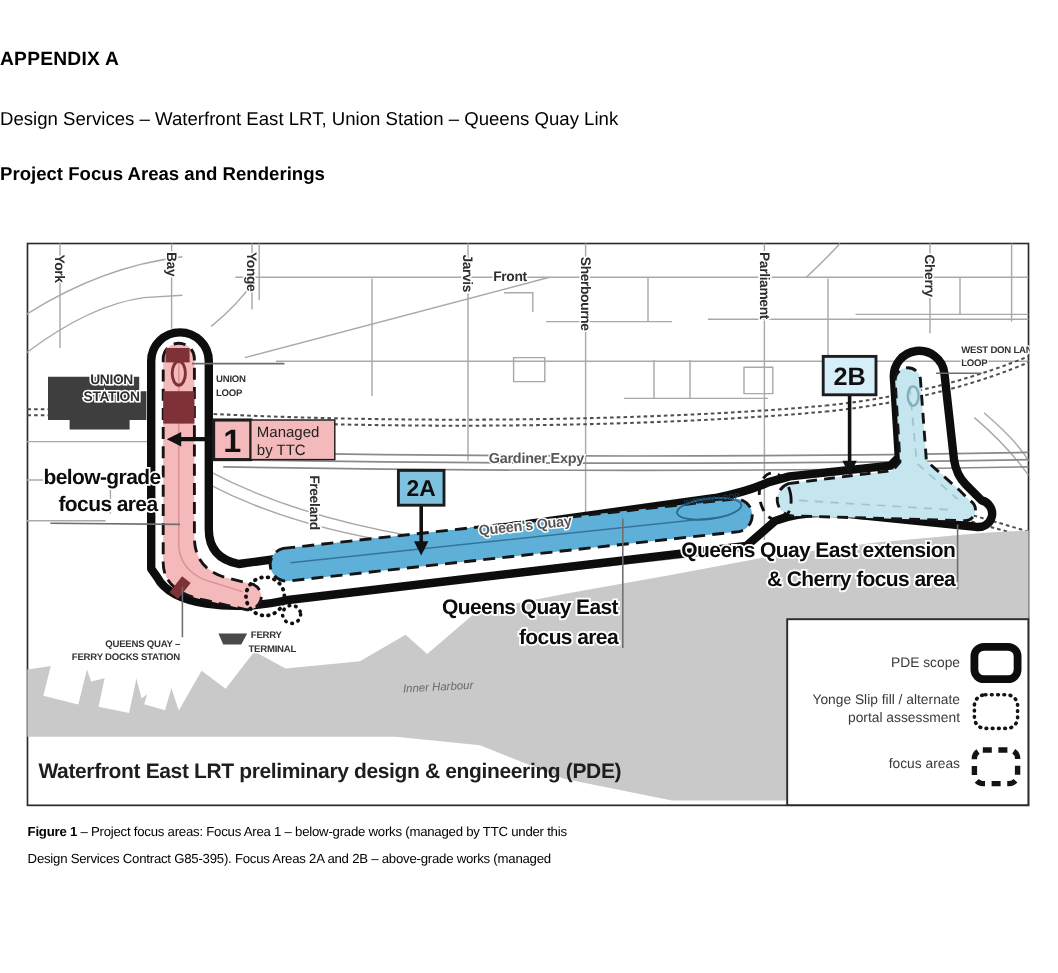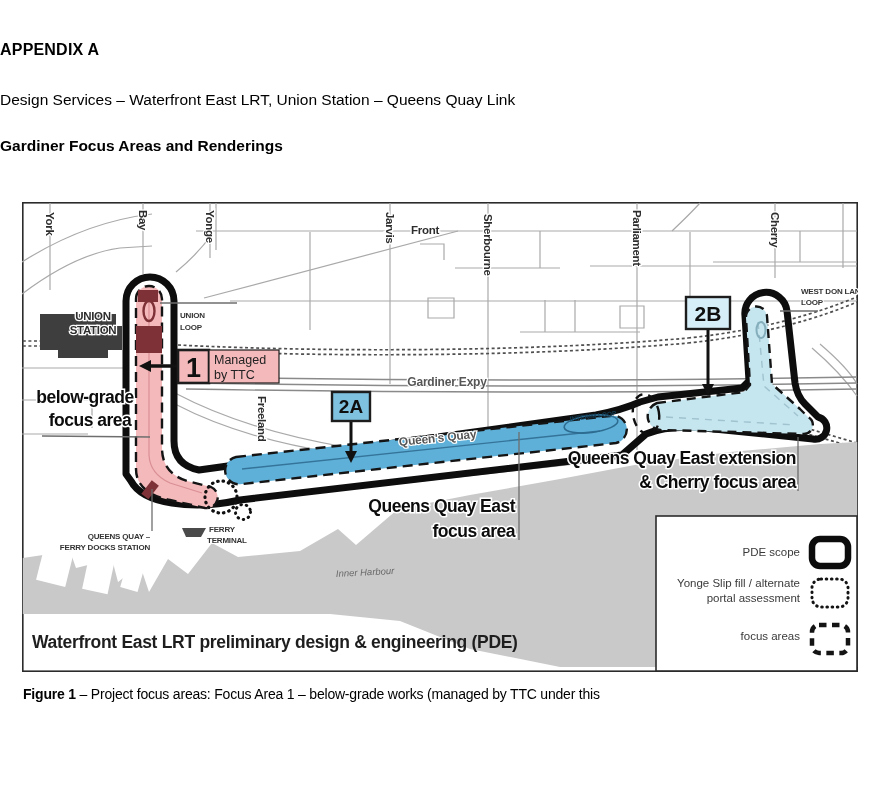--- a/index.html
+++ b/index.html
@@ -4,21 +4,21 @@
 <style>
   html,body{margin:0;padding:0;background:#fff;}
   body{width:882px;height:811px;position:relative;overflow:hidden;
        font-family:"Liberation Sans",sans-serif;color:#000;}
   .hdr{position:absolute;left:0;right:74px;text-align:left;}
   .hdr-title{top:41px;font-size:16px;font-weight:bold;letter-spacing:.2px;}
   .hdr-sub{top:91px;font-size:15.5px;}
   .hdr-sec{top:137px;font-size:15.5px;font-weight:bold;}
   #map-wrap{position:absolute;left:22px;top:202px;width:836px;height:470px;}
   .caption{position:absolute;left:23px;top:683px;width:838px;
-           font-size:14px;line-height:22px;letter-spacing:-0.2px;}
+           font-size:11px;line-height:22px;letter-spacing:-0.2px;}
   .caption b{font-weight:bold;}
   
   text{font-family:"Liberation Sans",sans-serif;}
   .stv{font-size:11.5px;font-weight:bold;fill:#2e2e2e;stroke:#fff;stroke-width:2.6px;
        paint-order:stroke;letter-spacing:-0.3px;}
   .lblbig{font-size:17.5px;font-weight:bold;fill:#0c0c0c;stroke:#fff;stroke-width:3px;
        paint-order:stroke;letter-spacing:-0.5px;}
   .lbltiny{font-size:8px;font-weight:bold;fill:#333;stroke:#fff;stroke-width:2px;
        paint-order:stroke;letter-spacing:-0.2px;}
   .lblgray{font-size:12px;font-weight:bold;fill:#565656;stroke:#fff;stroke-width:2.4px;
@@ -29,21 +29,21 @@
   .harbour{font-size:9.5px;font-style:italic;fill:#6a6a6a;}
   .street{stroke:#a9a9a9;stroke-width:1.2;fill:none;}
   .rail{stroke:#4f4f4f;stroke-width:1.7;fill:none;stroke-dasharray:3 2.6;}
   .gard{stroke:#8a8a8a;stroke-width:1.4;fill:none;}
 </style>
 </head>
 <body>
 
 <div class="hdr hdr-title" style="position:absolute;">APPENDIX A</div>
 <div class="hdr hdr-sub" style="position:absolute;">Design Services – Waterfront East LRT, Union Station – Queens Quay Link</div>
-<div class="hdr hdr-sec" style="position:absolute;">Gardiner Focus Areas and Renderings</div>
+<div class="hdr hdr-sec" style="position:absolute;">Project Focus Areas and Renderings</div>
 
 <div id="map-wrap">
 <svg width="836" height="470" viewBox="22 202 836 470" xmlns="http://www.w3.org/2000/svg">
 
   <rect x="22.8" y="202.8" width="834.4" height="468.4" fill="#fff" stroke="#2b2b2b" stroke-width="1.6"></rect>
 
   <g class="street">
     <path d="M50,203 V290"></path>
         <path d="M143,203 V274"></path>
     <path d="M210,203 V258"></path>
@@ -208,13 +208,14 @@
     <text class="legtxt" x="800" y="640" text-anchor="end">focus areas</text>
     <rect x="812" y="625" width="36" height="28" rx="7" fill="#fff" stroke="#141414" stroke-width="4.5" stroke-dasharray="7.5 5.5"></rect>
   </g>
 
   <text class="maptitle" x="32" y="648">Waterfront East LRT preliminary design &amp; engineering (PDE)</text>
 </svg>
 </div>
 
 <div class="caption">
   <div><b>Figure 1</b><span> – Project focus areas: Focus Area 1 – below-grade works (managed by TTC under this</span></div>
+  <div>Design Services Contract G85-395). Focus Areas 2A and 2B – above-grade works (managed</div>
 </div>
 
 </body></html>

